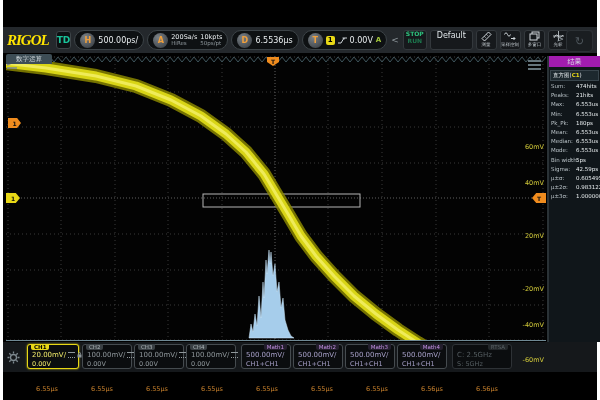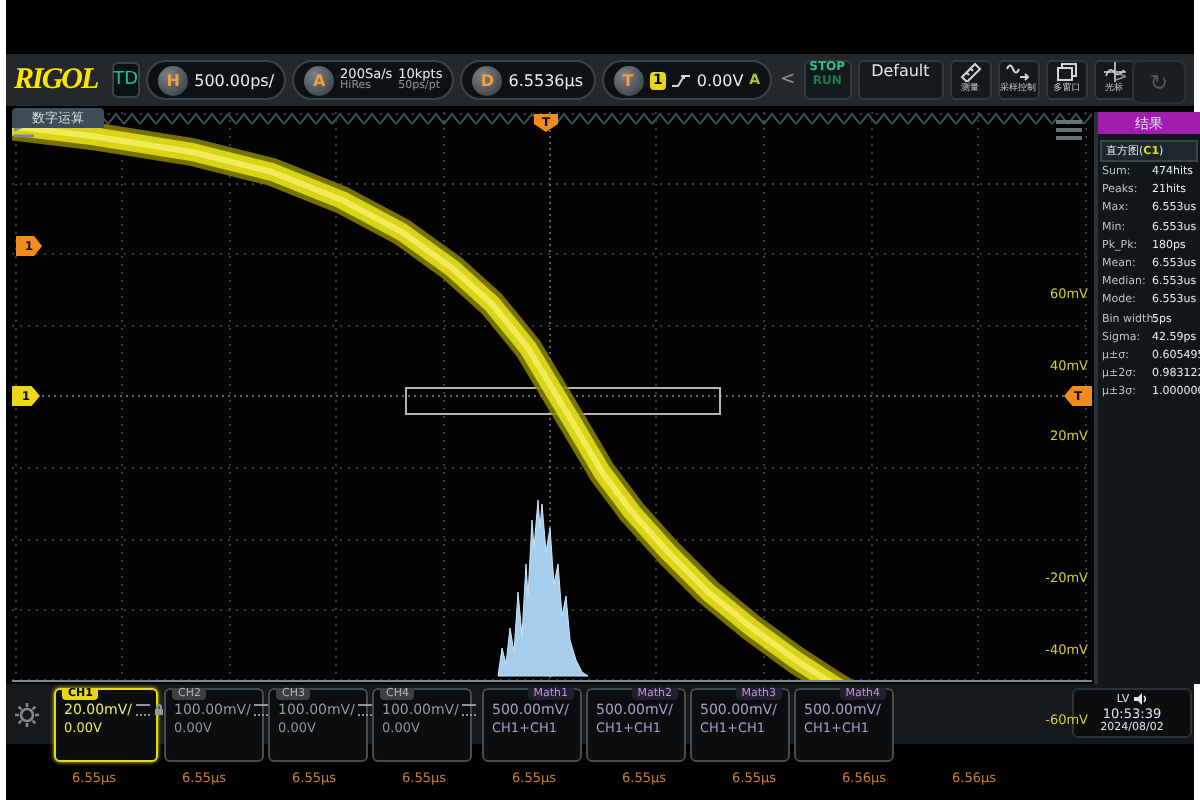--- a/index.html
+++ b/index.html
@@ -2,21 +2,21 @@
 <html><head>
 <meta charset="utf-8">
 <style>
   html,body{margin:0;padding:0}
   body{width:600px;height:400px;background:#fff;font-family:"DejaVu Sans",sans-serif;position:relative;overflow:hidden}
   .screen{position:absolute;left:3px;right:3px;top:0;bottom:0;background:#000}
 
   
   .toolbar{position:absolute;left:0;right:0;top:27px;height:26px;background:#24282c;display:flex;align-items:center;gap:3px;padding:0 4px;box-sizing:border-box}
   .logo{color:#ffe400;font-weight:bold;font-style:italic;font-size:15px;font-family:"Liberation Serif","DejaVu Serif",serif;letter-spacing:-1px;margin-right:4px}
-  .mode{color:#19c39a;font-weight:normal;font-size:9px;background:#0e1113;border:1px solid #3c4347;border-radius:3px;padding:3px 0}
+  .mode{color:#19c39a;font-weight:bold;font-size:9px;background:#0e1113;border:1px solid #3c4347;border-radius:3px;padding:3px 0}
   .pill{background:#0e1113;border:1px solid #3c4347;border-radius:10px;height:20px;display:flex;align-items:center;padding:0 5px;gap:3px;box-sizing:border-box}
   .knob{width:15px;height:15px;border-radius:50%;background:radial-gradient(circle at 35% 30%,#7a8187,#31363b);color:#f0a03c;font-size:8px;font-weight:bold;display:flex;align-items:center;justify-content:center;flex:none}
   .pv{color:#e9edef;font-size:8px;white-space:nowrap}
   .stack{display:flex;flex-direction:column;line-height:1.05}
   .stack .t{color:#e9edef;font-size:6.5px}
   .stack .b{color:#8e979c;font-size:5.5px}
   .badge1{background:#e8d816;color:#000;font-size:7px;font-weight:bold;padding:0 2px;border-radius:2px;line-height:9px;height:9px}
   .trigA{color:#a5c93c;font-size:7px;font-weight:bold}
   .scrollarrow{color:#8e979c;font-size:9px;padding:0 1px}
   .tbtn{background:#16191c;border:1px solid #33383c;border-radius:3px;height:20px;display:flex;flex-direction:column;align-items:center;box-sizing:border-box;padding:0 2px}
@@ -50,21 +50,21 @@
   .panel{position:absolute;left:544px;top:56px;width:53px;height:286px;background:#10161a;border-left:2px solid #2a3236;box-sizing:border-box}
   .panelhead{height:11px;background:#a21caf;color:#dfe7ea;font-size:7px;display:flex;align-items:center;justify-content:center}
   .paneltab{margin:3px 1px 1px 1px;background:#1d282e;border:1px solid #39454c;font-size:5.5px;color:#e6ebee;padding:1px 2px;white-space:nowrap}
   .paneltab .src{color:#e8d816;font-weight:bold}
   .statrow{display:flex;font-size:5.5px;line-height:9.2px;padding:0 2px;white-space:nowrap}
   .statrow .sl{color:#b9c2c7;width:25px;flex:none}
   .statrow .sv{color:#e8edef}
 
   
   .chanbar{position:absolute;left:0;right:0;top:342px;height:30px;background:#15181b}
-  .chbox{position:absolute;top:2px;height:37px;background:#0b0d0f;border:1px solid #454b4f;border-radius:3px;box-sizing:border-box}
+  .chbox{position:absolute;top:2px;height:25px;background:#0b0d0f;border:1px solid #454b4f;border-radius:3px;box-sizing:border-box}
   .chbox.active{border-color:#e8d816;box-shadow:0 0 2px #e8d816}
   .chtab{position:absolute;top:-1px;font-size:5.5px;line-height:6px;padding:0 3px;background:#3a4044;color:#aeb6ba;border-radius:0 0 2px 2px}
   .tabL{left:3px}.tabR{right:3px}
   .chtab.y{background:#e8d816;color:#000;font-weight:bold}
   .chtab.m{background:#241f2e;color:#c490e4}
   .chtab.g{background:#23272a;color:#5a6266}
   .l1{position:absolute;left:4px;top:6px;font-size:7px;white-space:nowrap;display:flex;align-items:center;gap:2px}
   .l2{position:absolute;left:4px;top:15px;font-size:6.5px;white-space:nowrap}
   .cy{color:#efe96a}.cg{color:#8f979b}.cm{color:#a7a0c8}.cd{color:#555d61}
   .dcic{display:inline-block;width:7px;height:4px;border-top:1px solid #8f979b;border-bottom:1px dotted #8f979b}
@@ -182,21 +182,21 @@
         <path d="M0,1H540 M0,36H540 M0,71H540 M0,107H540 M0,178H540 M0,214H540 M0,249H540 M0,284H540"></path>
       </g>
       <g stroke="#606060" stroke-width="1" stroke-dasharray="1 2">
         <path d="M269,0V285 M0,142H540"></path>
       </g>
       <rect x="197" y="138" width="157" height="13" fill="none" stroke="#b5b5b5" stroke-width="1"></rect>
     </svg>
 
     <span class="vlab" style="top:87px">60mV</span>
     <span class="vlab" style="top:123px">40mV</span>
-    <span class="vlab" style="top:158px">20mV</span>
+    <span class="vlab" style="top:176px">20mV</span>
     <span class="vlab" style="top:229px">-20mV</span>
     <span class="vlab" style="top:265px">-40mV</span>
     <span class="vlab" style="top:300px">-60mV</span>
 
     <span class="tlab" style="left:30px">6.55μs</span>
     <span class="tlab" style="left:85px">6.55μs</span>
     <span class="tlab" style="left:140px">6.55μs</span>
     <span class="tlab" style="left:195px">6.55μs</span>
     <span class="tlab" style="left:250px">6.55μs</span>
     <span class="tlab" style="left:305px">6.55μs</span>
@@ -353,27 +353,21 @@
       <span class="chtab tabR m">Math3</span>
       <span class="l1 cm">500.00mV/</span>
       <span class="l2 cm">CH1+CH1</span>
     </div>
     <div class="chbox" style="left:394px;width:50px">
       <span class="chtab tabR m">Math4</span>
       <span class="l1 cm">500.00mV/</span>
       <span class="l2 cm">CH1+CH1</span>
     </div>
 
-
-    <div class="clock">
-      <div class="r1">
-          <span>LV</span>
-          <svg width="7" height="7" viewBox="0 0 7 7">
-            <polygon points="0,2.5 2,2.5 4,0.5 4,6.5 2,4.5 0,4.5" fill="#dfe5e8"></polygon>
-            <path d="M5,2 q1.3,1.5 0,3" stroke="#dfe5e8" fill="none" stroke-width="0.8"></path>
-          </svg>
-        </div>
-      <div class="r2">10:53:39</div>
-      <div class="r3">2024/08/02</div>
-    </div>
+    <div class="chbox" style="left:449px;width:60px;border-color:#2e3236">
+      <span class="chtab tabR g">RTSA</span>
+      <span class="l1 cd">C: 2.5GHz</span>
+      <span class="l2 cd">S: 5GHz</span>
+    </div>
+
   </div>
 
 </div>
 
 </body></html>

